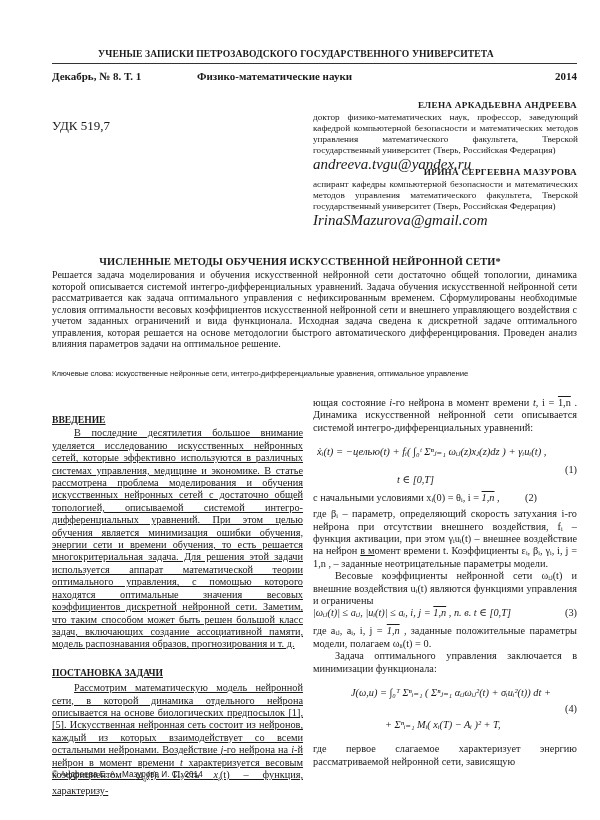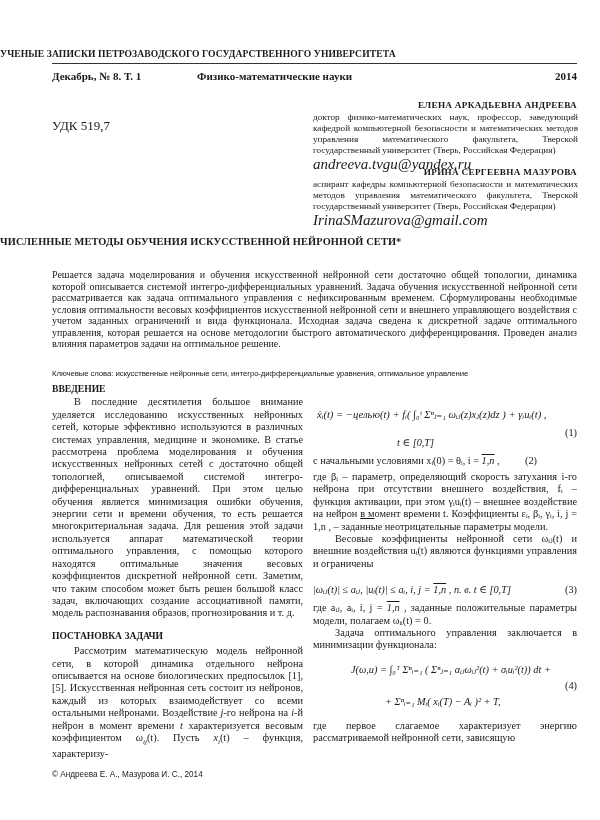--- a/index.html
+++ b/index.html
@@ -3,21 +3,21 @@
 <meta charset="utf-8">
 <style>
   html, body { margin: 0; padding: 0; background: #ffffff; }
   body {
     width: 600px; height: 820px; position: relative; overflow: hidden;
     font-family: "Liberation Serif", "DejaVu Serif", serif;
     color: #1a1a1a;
   }
   .abs { position: absolute; }
   .journal-title {
-    left: 0; width: 592px; top: 48px; 
+    left: 0; width: 592px; top: 48px; text-align: center;
     font-weight: bold; font-size: 9.6px; letter-spacing: 0.1px;
   }
   .header-rule {
     left: 52px; width: 525px; top: 63px; height: 0;
     border-top: 1px solid #333;
   }
   .issue-line {
     left: 52px; width: 525px; top: 70px; font-size: 11px; font-weight: bold;
     display: flex; justify-content: space-between;
   }
@@ -28,21 +28,21 @@
     right: 23px; text-align: right; font-weight: bold; font-size: 9.2px;
     letter-spacing: 0.3px;
   }
   .author-info {
     left: 313px; width: 265px; font-size: 9.2px; line-height: 11px;
     text-align: justify;
   }
   .author-email { left: 313px; font-size: 15px; font-style: italic; }
 
   .paper-title {
-    left: 0; width: 600px; top: 236px; text-align: left;
+    left: 0; width: 600px; top: 256px; text-align: center;
     font-weight: bold; font-size: 10.4px; letter-spacing: 0.1px;
   }
   .abstract {
     left: 52px; width: 525px; top: 269px; font-size: 10px; line-height: 11.5px;
     text-align: justify; text-align-last: left;
   }
   .keywords {
     left: 52px; width: 525px; top: 369px; font-size: 7.8px;
     font-family: "Liberation Sans", "DejaVu Sans", sans-serif; letter-spacing: -0.1px;
   }
@@ -84,47 +84,48 @@
 <div class="abs author-email" style="top:156px;">andreeva.tvgu@yandex.ru</div>
 
 <div class="abs author-name" style="top:167px;">ИРИНА СЕРГЕЕВНА МАЗУРОВА</div>
 <div class="abs author-info" style="top:179px;">аспирант кафедры компьютерной безопасности и математических методов управления математического факультета, Тверской государственный университет (Тверь, Российская Федерация)</div>
 <div class="abs author-email" style="top:212px;">IrinaSMazurova@gmail.com</div>
 
 <div class="abs paper-title">ЧИСЛЕННЫЕ МЕТОДЫ ОБУЧЕНИЯ ИСКУССТВЕННОЙ НЕЙРОННОЙ СЕТИ*</div>
 <div class="abs abstract">Решается задача моделирования и обучения искусственной нейронной сети достаточно общей топологии, динамика которой описывается системой интегро-дифференциальных уравнений. Задача обучения искусственной нейронной сети рассматривается как задача оптимального управления с нефиксированным временем. Сформулированы необходимые условия оптимальности весовых коэффициентов искусственной нейронной сети и внешнего управляющего воздействия с учетом заданных ограничений и вида функционала. Исходная задача сведена к дискретной задаче оптимального управления, которая решается на основе методологии быстрого автоматического дифференцирования. Проведен анализ влияния параметров задачи на оптимальное решение.</div>
 <div class="abs keywords">Ключевые слова: искусственные нейронные сети, интегро-дифференциальные уравнения, оптимальное управление</div>
 
-<div class="abs col col-left" style="top:383px;">
+<div class="abs col col-left" style="top:414px;text-decoration:underline;">
   <div class="section-heading">ВВЕДЕНИЕ</div>
   <p class="para" style="margin-top:1px;">В последние десятилетия большое внимание уделяется исследованию искусственных нейронных сетей, которые эффективно используются в различных системах управления, медицине и экономике. В статье рассмотрена проблема моделирования и обучения искусственных нейронных сетей с достаточно общей топологией, описываемой системой интегро-дифференциальных уравнений. При этом целью обучения является минимизация ошибки обучения, энергии сети и времени обучения, то есть решается многокритериальная задача. Для решения этой задачи используется аппарат математической теории оптимального управления, с помощью которого находятся оптимальные значения весовых коэффициентов дискретной нейронной сети. Заметим, что таким способом может быть решен большой класс задач, включающих создание ассоциативной памяти, модель распознавания образов, прогнозирования и т. д.</p>
-  <div class="section-heading" style="margin-top:10px;">ПОСТАНОВКА ЗАДАЧИ</div>
+  <div class="section-heading" style="margin-top:16px;">ПОСТАНОВКА ЗАДАЧИ</div>
   <p class="para" style="margin-top:3px;"><span>Рассмотрим математическую модель нейронной сети, в которой динамика отдельного нейрона описывается на основе биологических предпосылок [1], [5]. Искусственная нейронная сеть состоит из  нейронов, каждый из которых взаимодействует со всеми остальными нейронами. Воздействие </span><span class="math">j</span><span>-го нейрона на </span><span class="math">i</span><span>-й нейрон в момент времени </span><span class="math">t</span><span> характеризуется весовым коэффициентом </span><span class="math">ω</span><sub class="math">ij</sub><span>(t). Пусть </span><span class="math">x</span><sub class="math">i</sub><span>(t)  – функция, характеризу-</span></p>
 </div>
 
 <div class="abs copyright">© Андреева Е. А., Мазурова И. С., 2014</div>
 
 <div class="abs col col-right" style="top:397px;">
+  <p class="para-plain"><span>ющая состояние </span><span class="math">i</span><span>-го нейрона в момент времени </span><span class="math">t</span><span>, i = </span><span class="overline">1,n</span><span> . Динамика искусственной нейронной сети описывается системой интегро-дифференциальных уравнений:</span></p>
 
   <div style="position:relative; height:50px; margin-top:4px;">
     <div class="eq math" style="position:absolute; left:4px; top:8px; font-size:10.6px;">ẋᵢ(t) = −целью(t) + fᵢ( ∫₀ᵗ Σⁿⱼ₌₁ ωᵢⱼ(z)xⱼ(z)dz ) + γᵢuᵢ(t) ,</div>
     <div class="eq math" style="position:absolute; left:84px; top:36px;">t ∈ [0,T]</div>
     <div class="eq eq-num" style="top:26px;">(1)</div>
   </div>
 
   <div style="position:relative; height:14px; margin-top:4px;">
     <span>с начальными условиями xᵢ(0) = θᵢ,  i = </span><span class="overline math">1,n</span><span> ,</span>
     <span class="eq-num" style="right:40px;">(2)</span>
   </div>
 
   <p class="para-plain" style="margin-top:2px;"><span>где βᵢ – параметр, определяющий скорость затухания i-го нейрона при отсутствии внешнего воздействия, fᵢ – функция активации, при этом γᵢuᵢ(t) – внешнее воздействие на нейрон </span><span class="underline">в м</span><span>омент времени t. Коэффициенты εᵢ, βᵢ, γᵢ, i, j = 1,n , – заданные неотрицательные параметры модели.</span></p>
 
   <p class="para">Весовые коэффициенты нейронной сети ωᵢⱼ(t) и внешние воздействия uᵢ(t) являются функциями управления и ограничены</p>
 
-  <div style="position:relative; height:18px; margin-top:14px;">
+  <div style="position:relative; height:18px; margin-top:0;">
     <span class="math">|ωᵢⱼ(t)| ≤ aᵢⱼ,  |uᵢ(t)| ≤ aᵢ,  i, j = </span><span class="overline math">1,n</span><span class="math"> , п. в.  t ∈ [0,T]</span>
     <span class="eq-num">(3)</span>
   </div>
 
   <p class="para-plain"><span>где  aᵢⱼ, aᵢ,  i, j = </span><span class="overline math">1,n</span><span>  , заданные положительные параметры модели, полагаем ωᵢᵢ(t) = 0.</span></p>
 
   <p class="para">Задача оптимального управления заключается в минимизации функционала:</p>
 
   <div style="position:relative; height:60px; margin-top:2px;">
     <div class="eq math" style="position:absolute; left:38px; top:10px;">J(ω,u) = ∫₀ᵀ Σⁿᵢ₌₁ ( Σⁿⱼ₌₁ αᵢⱼωᵢⱼ²(t) + σᵢuᵢ²(t)) dt +</div>

